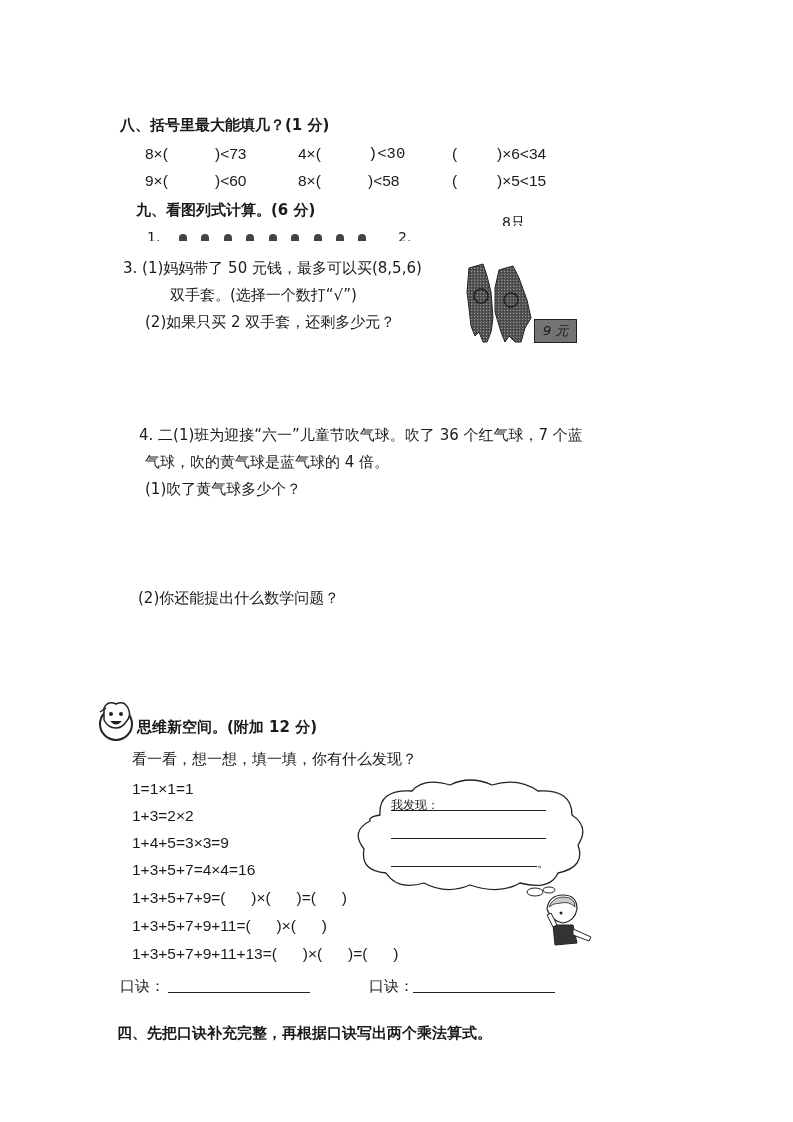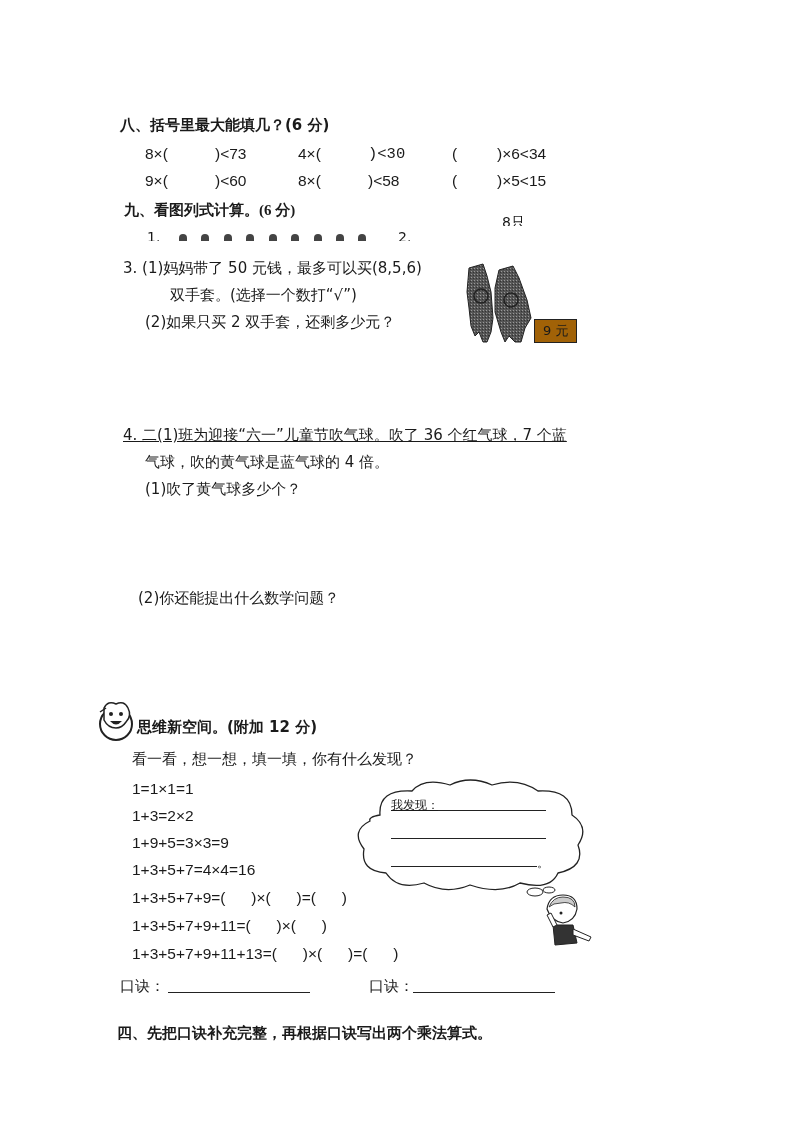--- a/index.html
+++ b/index.html
@@ -6,47 +6,47 @@
     body {
       width: 793px; height: 1122px; position: relative; overflow: hidden;
       font-family: "DejaVu Sans", "Liberation Sans", sans-serif;
       color: #1a1a1a;
     }
     .abs { position: absolute; white-space: nowrap; }
     .h { font-weight: bold; font-size: 15px; }
     .t { font-size: 15px; }
     .row-cell { position: absolute; font-size: 15.5px; font-family: "Liberation Sans", sans-serif; }
     .bell { display: inline-block; width: 8px; height: 9px; background: #444; border-radius: 4px 4px 1px 1px; margin-right: 10px; vertical-align: middle; }
-    .price-box { position: absolute; border: 1.5px solid #222; font-size: 13px; padding: 2px 8px; background: #a16207; }
+    .price-box { position: absolute; border: 1.5px solid #222; font-size: 13px; padding: 2px 8px; background: #737373; font-style: italic; }
     .line { position: absolute; border-bottom: 1.2px solid #222; height: 0; }
     .eq { font-family: "Liberation Sans", sans-serif; font-size: 15.5px; }
   </style>
 </head>
 <body>
 
-<div class="abs h" style="left:120px;top:116px;">八、括号里最大能填几？(6 分)</div>
+<div class="abs h" style="left:120px;top:116px;">八、括号里最大能填几？(1 分)</div>
 
 <div>
   <span class="row-cell" style="left:145px;top:145px;">8×(</span>
   <span class="row-cell" style="left:215px;top:145px;">)&lt;73</span>
   <span class="row-cell" style="left:298px;top:145px;">4×(</span>
   <span class="row-cell" style="left:368px;top:145px;font-family:Liberation Mono, monospace;">)&lt;30</span>
   <span class="row-cell" style="left:452px;top:145px;">(</span>
   <span class="row-cell" style="left:497px;top:145px;">)×6&lt;34</span>
 </div>
 <div>
   <span class="row-cell" style="left:145px;top:172px;">9×(</span>
   <span class="row-cell" style="left:215px;top:172px;">)&lt;60</span>
   <span class="row-cell" style="left:298px;top:172px;">8×(</span>
   <span class="row-cell" style="left:368px;top:172px;">)&lt;58</span>
   <span class="row-cell" style="left:452px;top:172px;">(</span>
   <span class="row-cell" style="left:497px;top:172px;">)×5&lt;15</span>
 </div>
 
-<div class="abs h" style="left:124px;top:201px;font-family:Liberation Serif, serif;">九、看图列式计算。(6 分)</div>
+<div class="abs h" style="left:136px;top:201px;">九、看图列式计算。(6 分)</div>
 <div class="abs" style="left:147px;top:229px;height:12px;overflow:hidden;font-size:14px;">
   <span style="margin-right:14px;">1.</span>
   <span class="bell"></span>
   <span class="bell"></span>
   <span class="bell"></span>
   <span class="bell"></span>
   <span class="bell"></span>
   <span class="bell"></span>
   <span class="bell"></span>
   <span class="bell"></span>
@@ -67,39 +67,39 @@
       <rect x="2" y="1" width="1" height="1" fill="#333"></rect>
     </pattern>
   </defs>
   <path d="M4 6 L18 2 L22 14 L26 30 L28 56 L26 70 L22 80 L18 80 L14 70 L10 74 L6 64 L4 46 L2 30 Z" fill="url(#spk)" stroke="#222"></path>
   <path d="M34 8 L48 4 L54 16 L62 38 L66 56 L60 66 L56 80 L50 80 L44 74 L40 80 L36 70 L30 50 L30 26 Z" fill="url(#spk)" stroke="#222"></path>
   <circle cx="16" cy="34" r="7" fill="none" stroke="#222" stroke-width="1.5"></circle>
   <circle cx="46" cy="38" r="7" fill="none" stroke="#222" stroke-width="1.5"></circle>
 </svg>
 <div class="price-box" style="left:534px;top:319px;">9 元</div>
 
-<div class="abs t" style="left:123px;top:426px;text-decoration:underline;">4. 二(1)班为迎接“六一”儿童节吹气球。吹了 36 个红气球，7 个蓝</div>
+<div class="abs t" style="left:139px;top:426px;">4. 二(1)班为迎接“六一”儿童节吹气球。吹了 36 个红气球，7 个蓝</div>
 <div class="abs t" style="left:145px;top:453px;">气球，吹的黄气球是蓝气球的 4 倍。</div>
 <div class="abs t" style="left:145px;top:480px;">(1)吹了黄气球多少个？</div>
 <div class="abs t" style="left:138px;top:589px;">(2)你还能提出什么数学问题？</div>
 
 <svg class="abs" style="left:94px;top:698px;" width="44" height="44" viewBox="0 0 44 44">
   <circle cx="22" cy="26" r="16" fill="none" stroke="#222" stroke-width="2"></circle>
   <path d="M10 10 Q14 2 22 6 Q30 2 34 10 Q38 18 32 24 Q28 30 22 30 Q14 30 10 22 Z" fill="#fff" stroke="#222" stroke-width="1.5"></path>
   <circle cx="17" cy="16" r="2" fill="#222"></circle>
   <circle cx="27" cy="16" r="2" fill="#222"></circle>
   <path d="M16 23 Q22 30 28 23 Z" fill="#222"></path>
   <path d="M6 14 L12 10" stroke="#222" stroke-width="1.5"></path>
 </svg>
 <div class="abs h" style="left:137px;top:718px;">思维新空间。(附加 12 分)</div>
 <div class="abs t" style="left:132px;top:750px;">看一看，想一想，填一填，你有什么发现？</div>
 
 <div class="abs eq" style="left:132px;top:780px;">1=1×1=1</div>
 <div class="abs eq" style="left:132px;top:807px;">1+3=2×2</div>
-<div class="abs eq" style="left:132px;top:834px;">1+9+5=3×3=9</div>
+<div class="abs eq" style="left:132px;top:834px;">1+4+5=3×3=9</div>
 <div class="abs eq" style="left:132px;top:861px;">1+3+5+7=4×4=16</div>
 <div class="abs eq" style="left:132px;top:889px;white-space:pre;">1+3+5+7+9=(      )×(      )=(      )</div>
 <div class="abs eq" style="left:132px;top:917px;white-space:pre;text-align:right;">1+3+5+7+9+11=(      )×(      )</div>
 <div class="abs eq" style="left:132px;top:945px;white-space:pre;">1+3+5+7+9+11+13=(      )×(      )=(      )</div>
 
 <svg class="abs" style="left:350px;top:775px;" width="240" height="125" viewBox="0 0 240 125">
   <path d="M30 40 Q28 14 62 16 Q74 2 100 10 Q120 0 142 10 Q168 2 188 16 Q222 14 222 40 Q240 52 228 70 Q236 92 208 98 Q200 116 170 108 Q150 120 120 110 Q96 120 74 108 Q48 116 36 98 Q10 96 14 74 Q0 56 20 46 Q18 42 30 40 Z" fill="#fff" stroke="#222" stroke-width="1.3"></path>
   <ellipse cx="185" cy="117" rx="8" ry="4" fill="#fff" stroke="#222" stroke-width="1"></ellipse>
 </svg>
 <div class="abs" style="left:391px;top:797px;font-size:12px;font-family:'DejaVu Serif',serif;text-decoration:underline;">我发现：</div>

